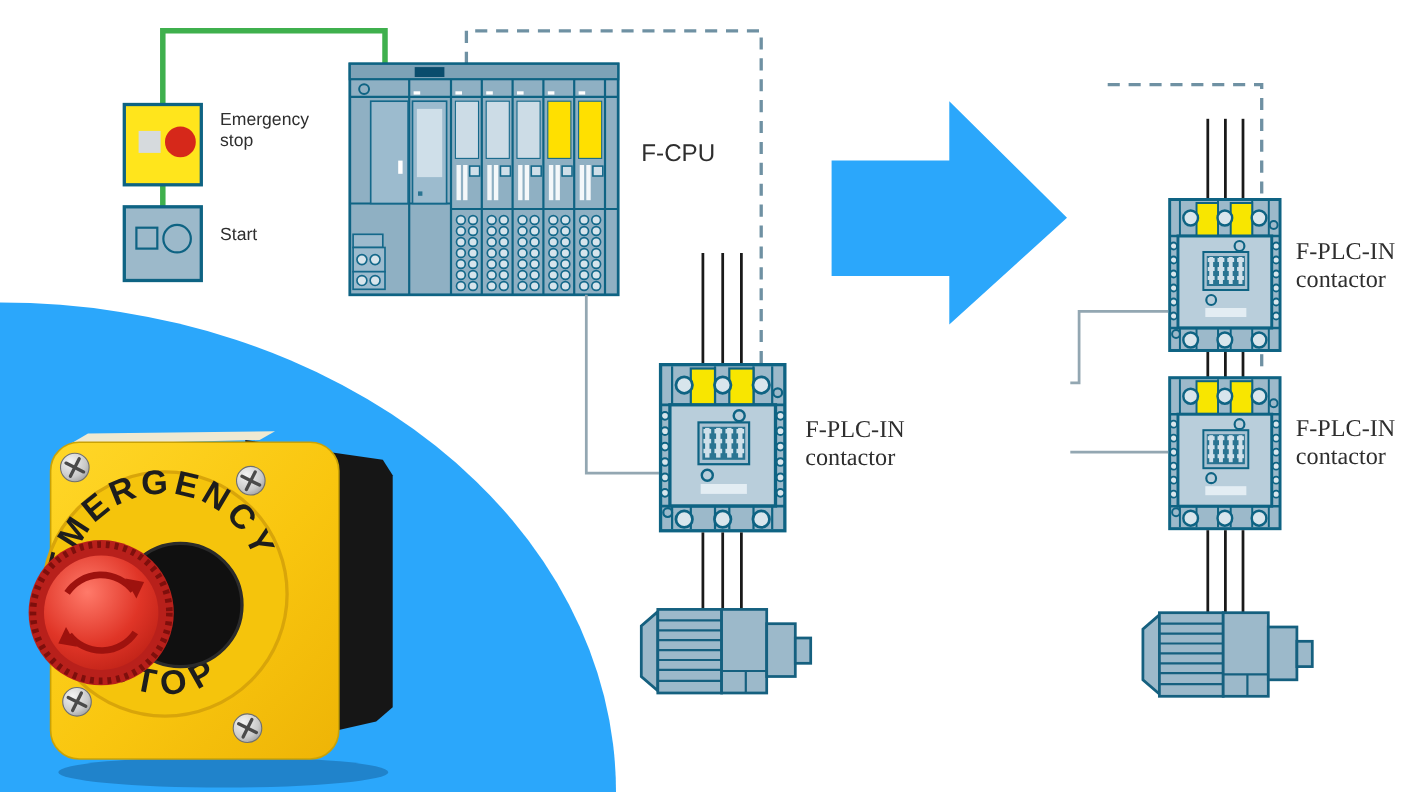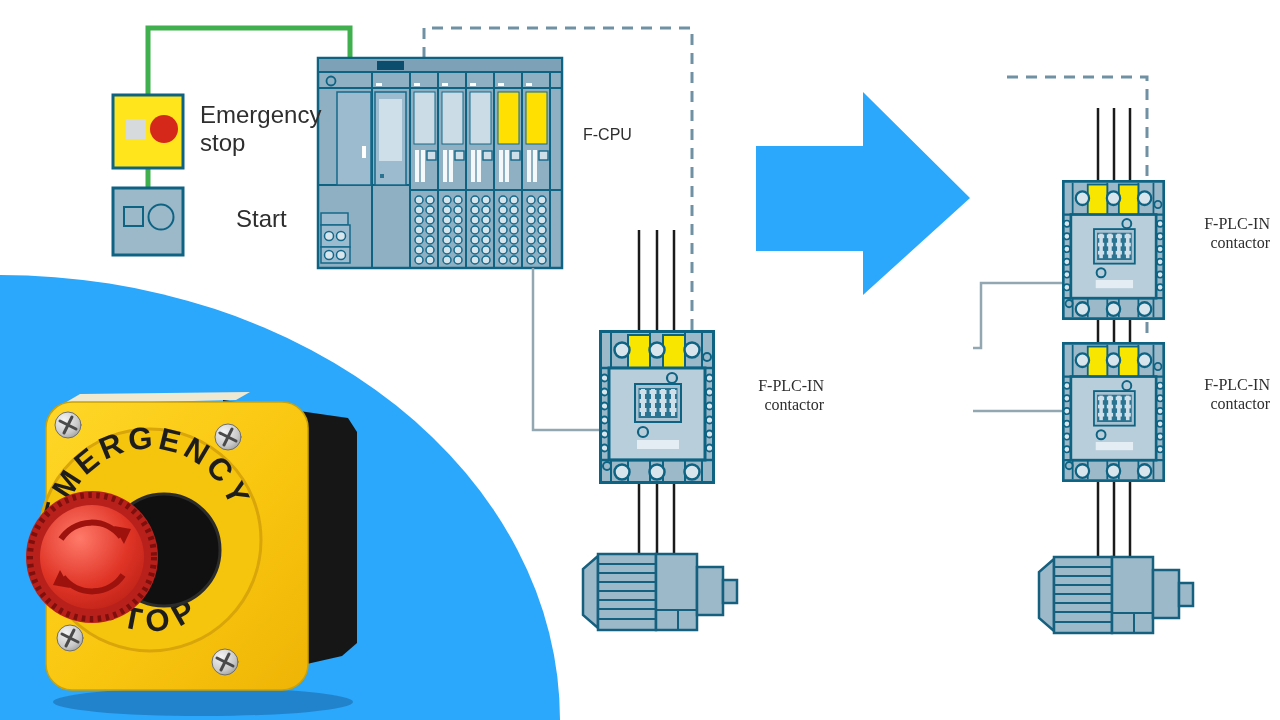--- a/index.html
+++ b/index.html
@@ -4,22 +4,22 @@
 <style>
   html,body{margin:0;padding:0;background:#fff;}
   .page{position:relative;width:1280px;height:720px;background:#fff;overflow:hidden;
         font-family:"Liberation Sans",sans-serif;}
   .blue-shape{position:absolute;left:-560px;top:275px;width:1120px;height:890px;
         border-radius:50%;background:var(--accent-blue,#2ba7fb);}
   .diagram-svg,.photo-svg{position:absolute;}
   .diagram-svg{left:0;top:0;}
   .photo-svg{left:18px;top:388px;}
   .lbl{position:absolute;color:#2e2e2e;line-height:1.18;}
-  .lbl-big{font-size:24px;}
-  .lbl-med{font-size:16px;text-align:right;}
+  .lbl-big{font-size:16px;}
+  .lbl-med{font-size:22px;}
   .w115{width:115px;}
   .w90{width:92px;font-family:Liberation Serif, serif;}
   .arrow-shape{fill:var(--accent-blue,#2ba7fb);}
   .arc-text{font-family:"Liberation Sans",sans-serif;font-weight:bold;fill:#1d1d1d;}
 </style>
 </head>
 <body>
 
 <div class="page">
 
@@ -346,21 +346,21 @@
       <line x1="1130" y1="482" x2="1130" y2="558"></line>
     </g>
 
     <g transform="translate(1036,556)">
       <use href="#motor-sym"></use>
     </g>
   </svg>
 
   <div class="lbl lbl-big w115" style="left:200px;top:101px;">Emergency stop</div>
 
-  <div class="lbl lbl-big" style="left:200px;top:205px;margin-left:36px;">Start</div>
+  <div class="lbl lbl-big" style="left:200px;top:205px;">Start</div>
 
   <div class="lbl lbl-med" style="left:583px;top:126px;">F-CPU</div>
 
   <div class="lbl lbl-med w90" style="left:732px;top:377px;">F-PLC-IN contactor</div>
 
   <div class="lbl lbl-med w90" style="left:1178px;top:215px;">F-PLC-IN contactor</div>
 
   <div class="lbl lbl-med w90" style="left:1178px;top:376px;">F-PLC-IN contactor</div>
 
   <svg class="photo-svg" width="345" height="332" viewBox="0 0 345 332">

